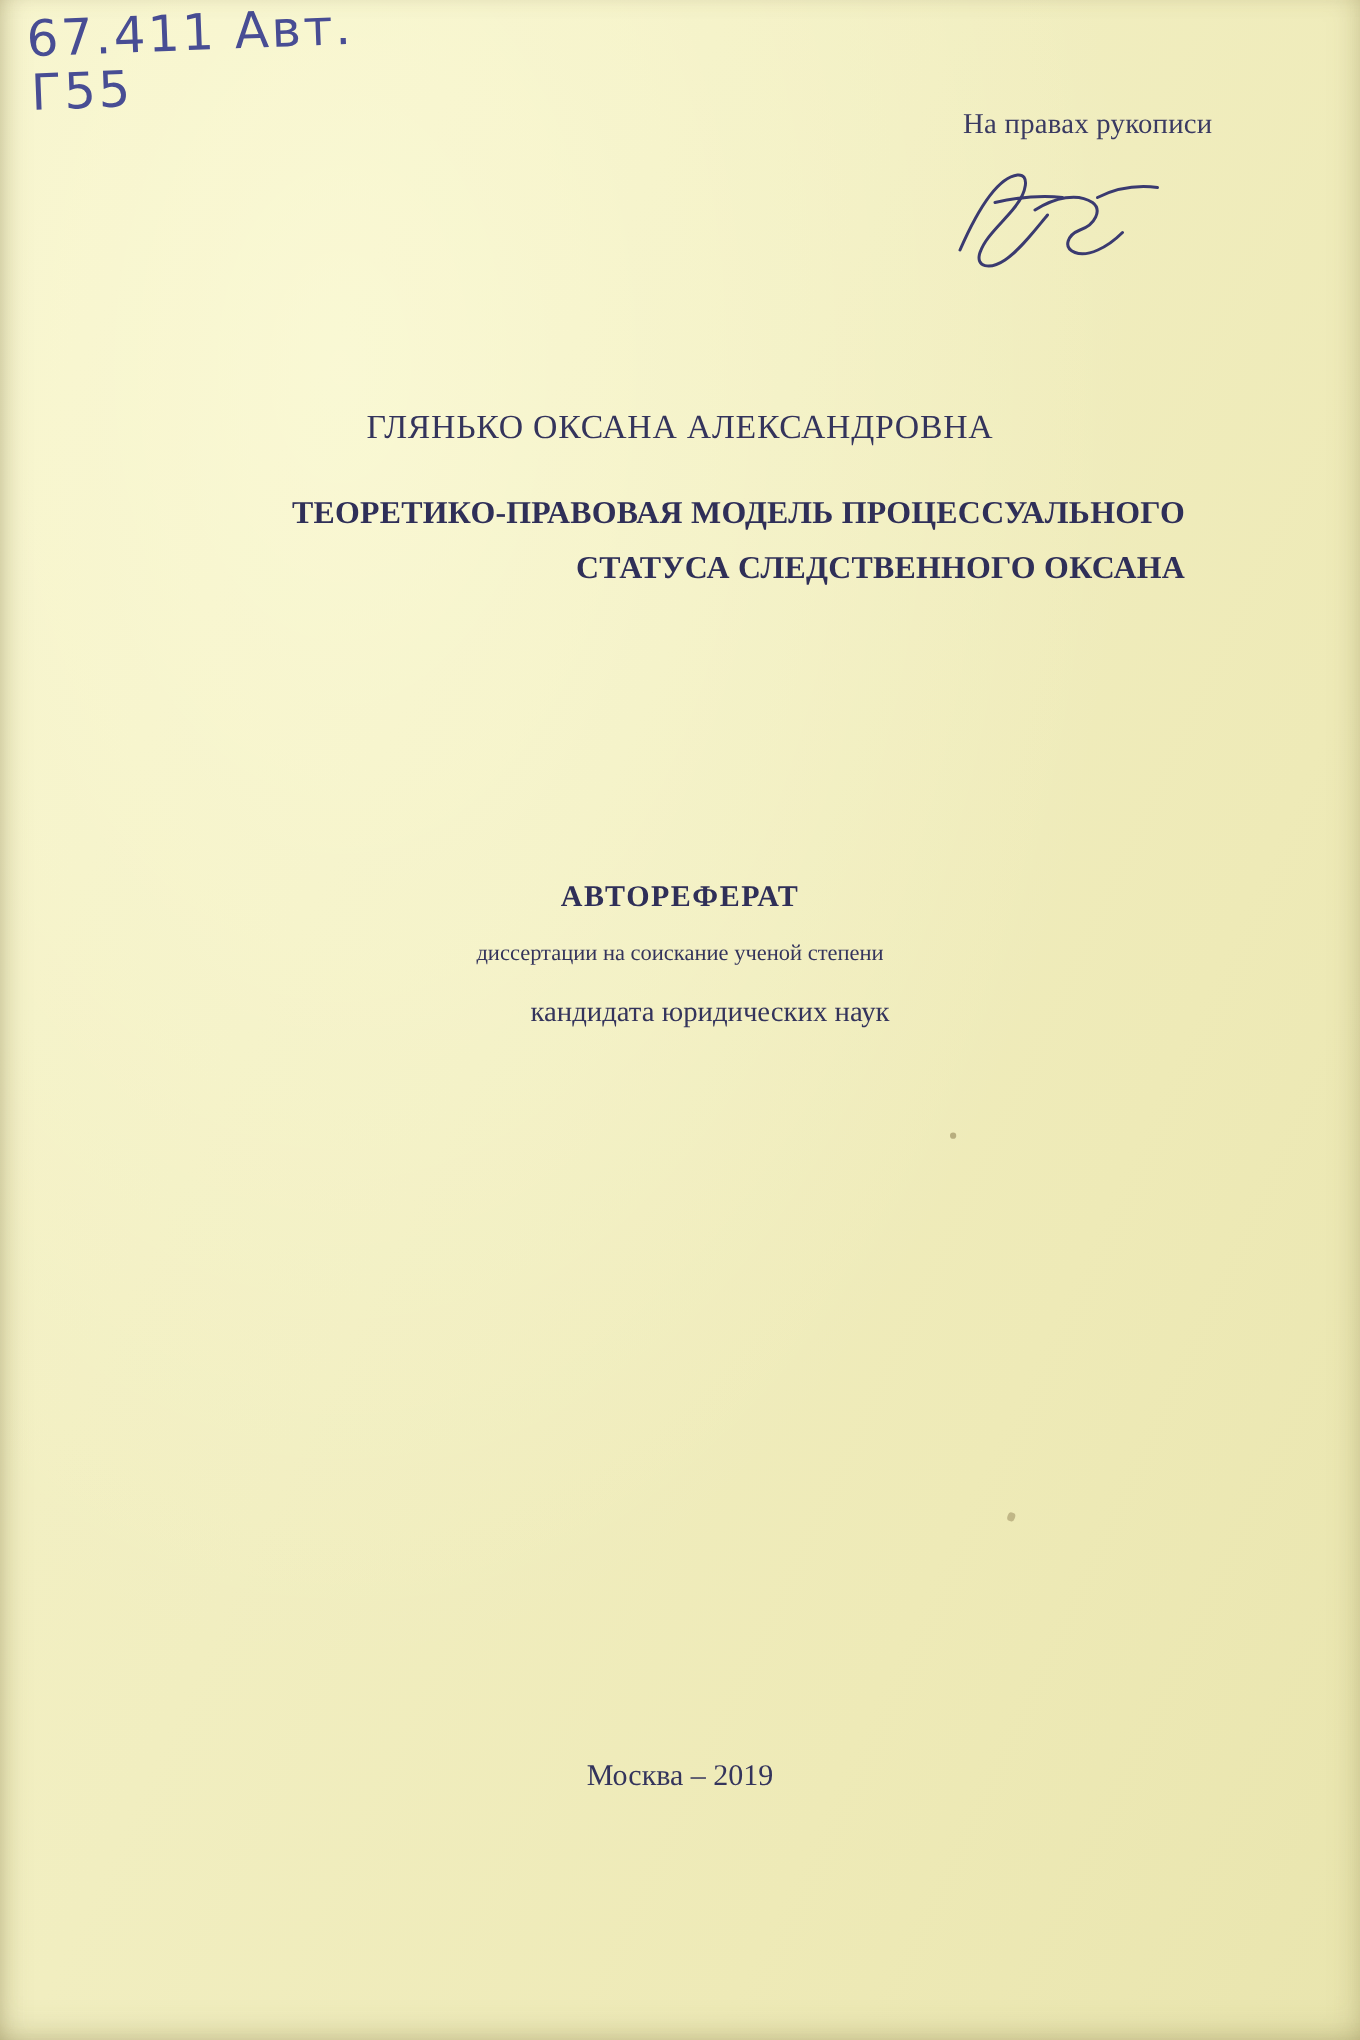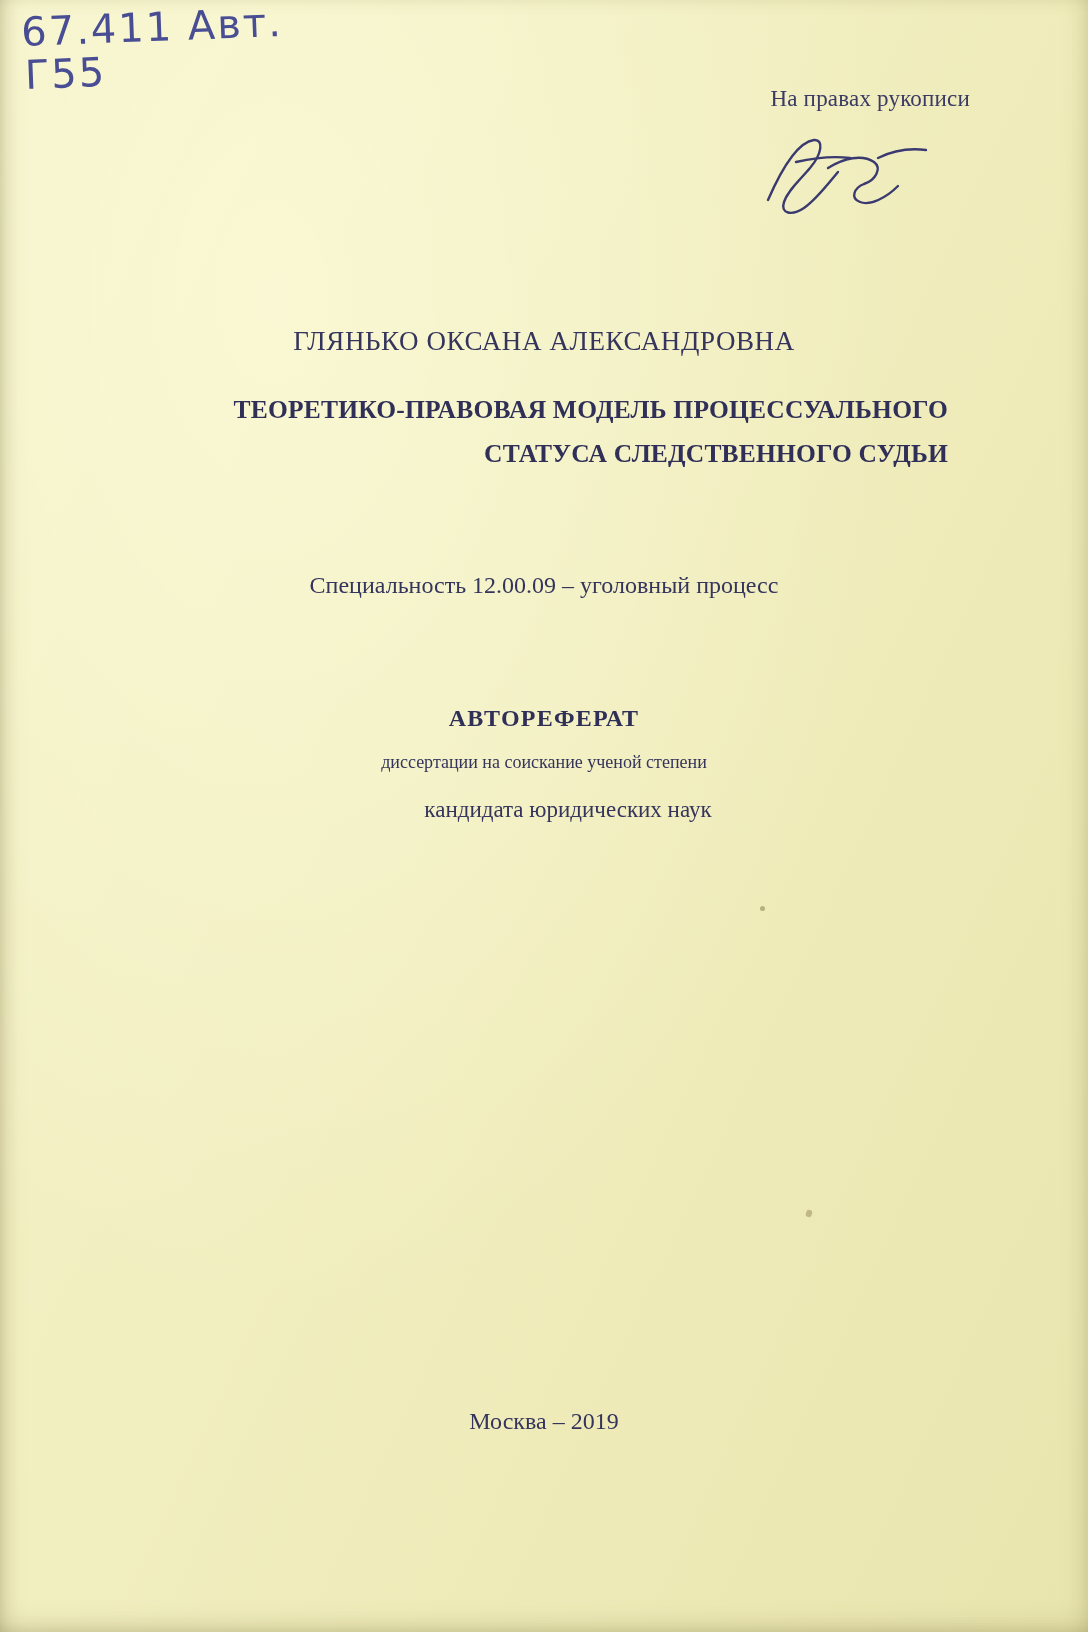--- a/index.html
+++ b/index.html
@@ -190,24 +190,23 @@
         <path d="M120 30 C 136 22, 152 20, 168 22"></path>
         <path d="M38 34 C 56 30, 76 28, 92 30"></path>
       </g>
     </svg>
   </div>
 
   <div class="author">ГЛЯНЬКО ОКСАНА АЛЕКСАНДРОВНА</div>
 
   <div class="title">
     <div>ТЕОРЕТИКО-ПРАВОВАЯ МОДЕЛЬ ПРОЦЕССУАЛЬНОГО</div>
-    <div>СТАТУСА СЛЕДСТВЕННОГО СУДЬИ</div>
+    <div>СТАТУСА СЛЕДСТВЕННОГО ОКСАНА</div>
   </div>
 
-  <div class="specialty">Специальность 12.00.09 – уголовный процесс</div>
 
   <div class="abstract-label">АВТОРЕФЕРАТ</div>
   <div class="degree-line1">диссертации на соискание ученой степени</div>
   <div class="degree-line2">кандидата юридических наук</div>
 
   <div class="place-year">Москва – 2019</div>
 
   <div class="speck speck-a"></div>
   <div class="speck speck-b"></div>
 </div>

